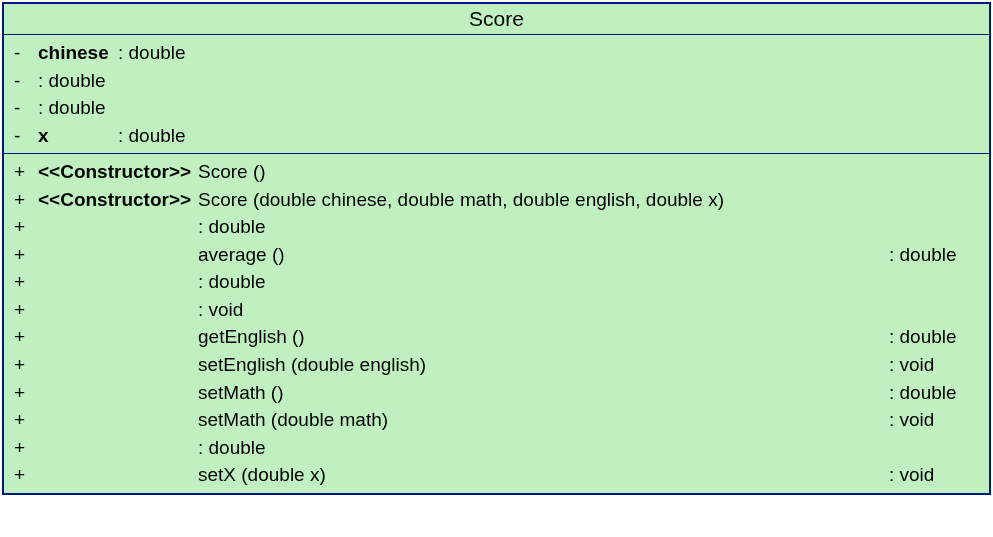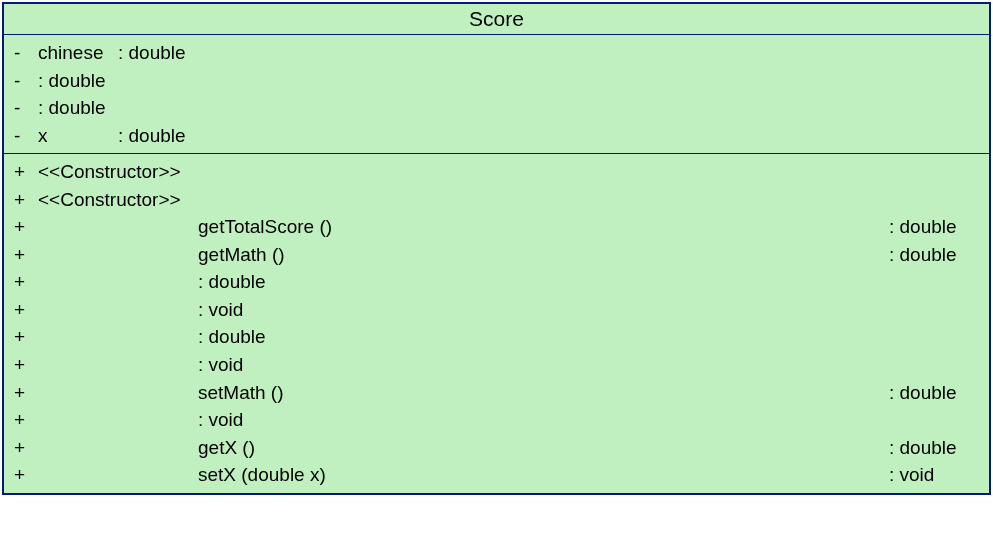--- a/index.html
+++ b/index.html
@@ -36,24 +36,26 @@
     line-height: 1.45;
     white-space: pre;
   }
   .vis {
     width: 24px;
     flex-shrink: 0;
   }
   .attr-name {
     width: 80px;
     flex-shrink: 0;
+    font-weight: bold;
   }
   .stereo {
     width: 160px;
     flex-shrink: 0;
+    font-weight: bold;
   }
   .sig {
     flex: 1;
   }
   .ret {
     width: 90px;
     flex-shrink: 0;
     text-align: left;
   }
 </style>
@@ -67,27 +69,27 @@
   </div>
 
   <div class="uml-section" id="attr-section">
       <div class="row"><span class="vis">-</span><span class="attr-name">chinese</span><span>: double</span></div>
       <div class="row"><span class="vis">-</span><span>: double</span></div>
       <div class="row"><span class="vis">-</span><span>: double</span></div>
       <div class="row"><span class="vis">-</span><span class="attr-name">x</span><span>: double</span></div>
     </div>
 
   <div class="uml-section" id="op-section">
-      <div class="row"><span class="vis">+</span><span class="stereo">&lt;&lt;Constructor&gt;&gt;</span><span class="ret"></span></div>
-      <div class="row"><span class="vis">+</span><span class="stereo">&lt;&lt;Constructor&gt;&gt;</span><span class="ret"></span></div>
-      <div class="row"><span class="vis">+</span><span class="stereo"></span><span class="sig">getTotalScore ()</span><span class="ret">: double</span></div>
-      <div class="row"><span class="vis">+</span><span class="stereo"></span><span class="sig">getMath ()</span><span class="ret">: double</span></div>
+      <div class="row"><span class="vis">+</span><span class="stereo">&lt;&lt;Constructor&gt;&gt;</span><span class="sig">Score ()</span><span class="ret"></span></div>
+      <div class="row"><span class="vis">+</span><span class="stereo">&lt;&lt;Constructor&gt;&gt;</span><span class="sig">Score (double chinese, double math, double english, double x)</span><span class="ret"></span></div>
+      <div class="row"><span class="vis">+</span><span class="stereo"></span><span class="ret">: double</span></div>
+      <div class="row"><span class="vis">+</span><span class="stereo"></span><span class="sig">average ()</span><span class="ret">: double</span></div>
       <div class="row"><span class="vis">+</span><span class="stereo"></span><span class="ret">: double</span></div>
       <div class="row"><span class="vis">+</span><span class="stereo"></span><span class="ret">: void</span></div>
+      <div class="row"><span class="vis">+</span><span class="stereo"></span><span class="sig">getEnglish ()</span><span class="ret">: double</span></div>
+      <div class="row"><span class="vis">+</span><span class="stereo"></span><span class="sig">setEnglish (double english)</span><span class="ret">: void</span></div>
+      <div class="row"><span class="vis">+</span><span class="stereo"></span><span class="sig">setMath ()</span><span class="ret">: double</span></div>
+      <div class="row"><span class="vis">+</span><span class="stereo"></span><span class="sig">setMath (double math)</span><span class="ret">: void</span></div>
       <div class="row"><span class="vis">+</span><span class="stereo"></span><span class="ret">: double</span></div>
-      <div class="row"><span class="vis">+</span><span class="stereo"></span><span class="ret">: void</span></div>
-      <div class="row"><span class="vis">+</span><span class="stereo"></span><span class="sig">setMath ()</span><span class="ret">: double</span></div>
-      <div class="row"><span class="vis">+</span><span class="stereo"></span><span class="ret">: void</span></div>
-      <div class="row"><span class="vis">+</span><span class="stereo"></span><span class="sig">getX ()</span><span class="ret">: double</span></div>
       <div class="row"><span class="vis">+</span><span class="stereo"></span><span class="sig">setX (double x)</span><span class="ret">: void</span></div>
     </div>
 
 </div>
 
 </body></html>

